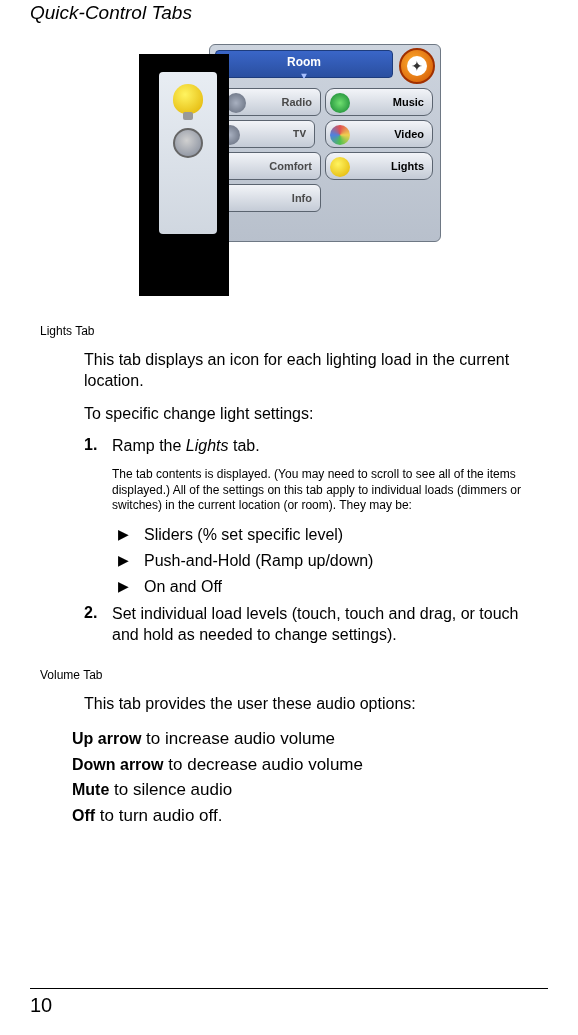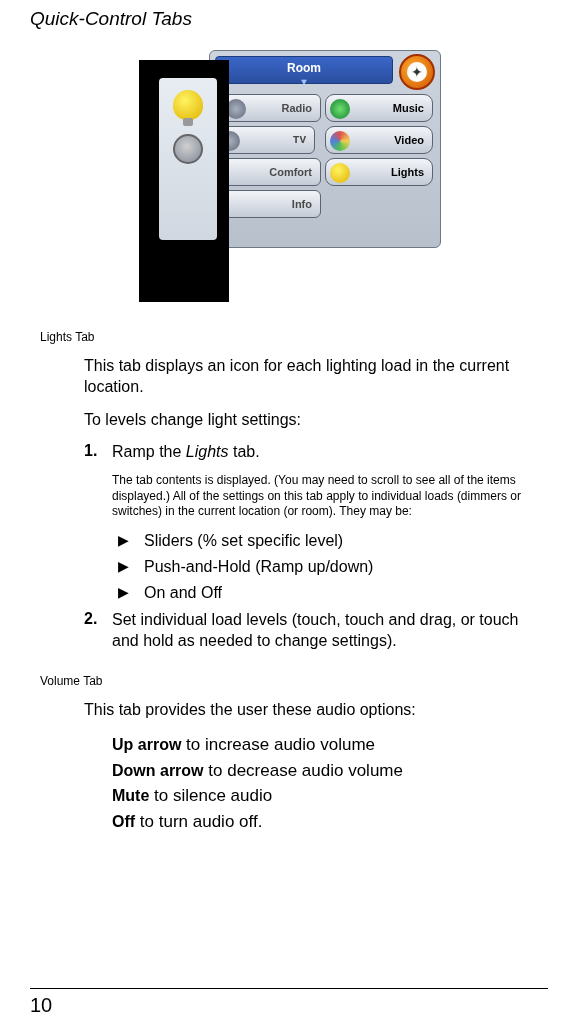--- a/index.html
+++ b/index.html
@@ -8,21 +8,21 @@
       height: 1035px;
       font-family: Arial, Helvetica, sans-serif;
       color: #000;
       background: #fff;
       position: relative;
       padding: 0 30px;
     }
     .page-header {
       font-style: italic;
       font-size: 19px;
-      padding-top: 8px;
+      padding-top: 2px;
       padding-bottom: 20px;
     }
     .screenshot-area {
       width: 300px;
       height: 252px;
       margin: 0 auto 28px auto;
       position: relative;
     }
     
     .device-bg {
@@ -211,21 +211,21 @@
     }
     .bullet-mark {
       font-size: 14px;
       width: 26px;
       flex-shrink: 0;
     }
     .bullet-txt {
       font-size: 16px;
     }
     .opt-block {
-      margin-left: 82px;
+      margin-left: 42px;
       margin-right: 10px;
       font-size: 16px;
       line-height: 1.5;
     }
     .opt-block b { font-weight: bold; }
     .opt-block span.reg { font-size: 17px; }
     .italic { font-style: italic; }
 
     .footer-line {
       position: absolute;
@@ -281,21 +281,21 @@
   <div class="overlay-black">
     <div class="overlay-inner">
       <div class="bulb-icon"></div>
       <div class="speaker-icon"></div>
     </div>
   </div>
 </div>
 
 <div class="section-label">Lights Tab</div>
 <div class="body-para">This tab displays an icon for each lighting load in the current location.</div>
-<div class="body-para">To levels change light settings:</div>
+<div class="body-para">To specific change light settings:</div>
 
 <div class="num-list">
   <div class="num-item">
     <div class="num">1.</div>
     <div class="txt">
       <span>Ramp the </span><span class="italic">Lights</span><span> tab.</span>
     </div>
   </div>
 </div>
 

